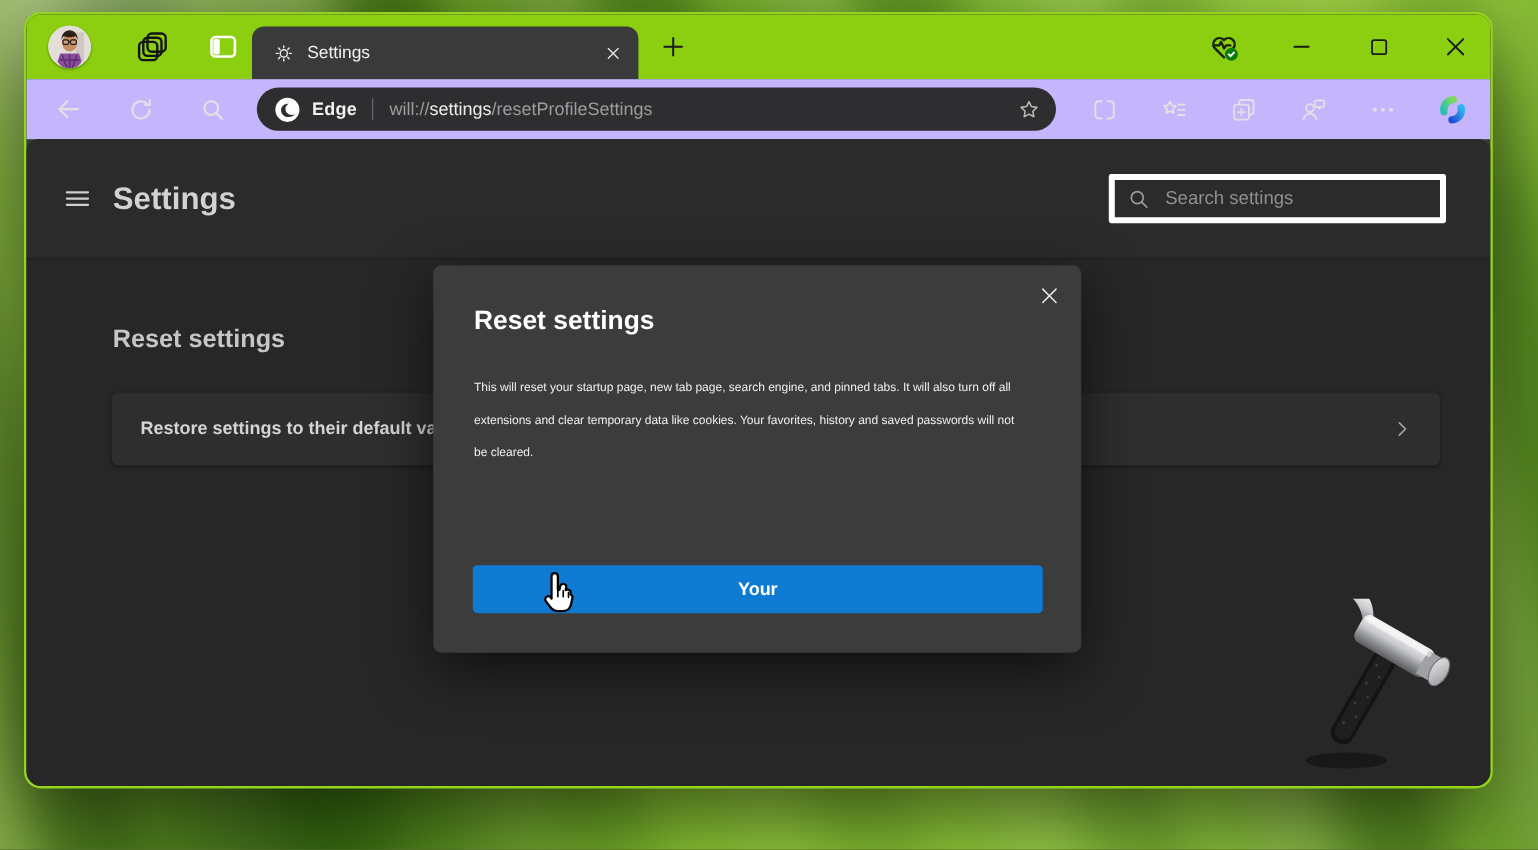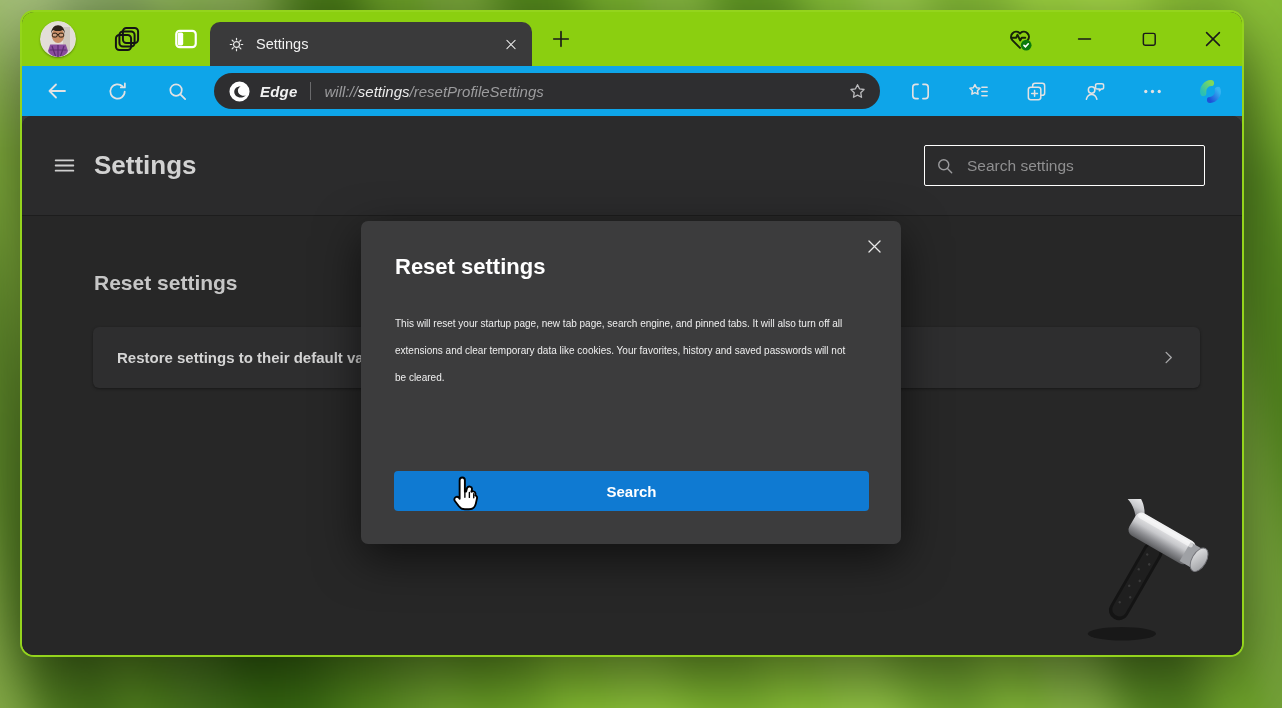--- a/index.html
+++ b/index.html
@@ -40,22 +40,22 @@
     background:#3a3a3b;border-radius:10px 10px 0 0;display:flex;align-items:center;
     padding:0 8px 0 18px;box-sizing:border-box;color:#f1f1f1;cursor:pointer;
   }
   .tab-label{font-size:14.5px;margin-left:11px;flex:1;text-align:left;color:#f1f1f1}
   .tab-close{width:26px;height:26px;display:flex;align-items:center;justify-content:center;border:none;background:none;border-radius:6px;cursor:pointer}
   .newtab{width:30px;height:30px;margin-left:14px}
   .ts-right{margin-left:auto;display:flex;align-items:center;gap:34px}
   .win-btn{width:30px;height:30px}
   
   .toolbar{
-    position:absolute;left:0;top:54px;right:0;height:50px;background:#0ea5e9;
-    display:flex;align-items:center;padding:0 12px 0 14px;box-sizing:border-box;font-style:italic;
+    position:absolute;left:0;top:54px;right:0;height:50px;background:#c4b5fd;
+    display:flex;align-items:center;padding:0 12px 0 14px;box-sizing:border-box;
   }
   .tb-group{display:flex;align-items:center;gap:18px}
   .tb-btn{width:42px;height:40px;border:none;background:none;padding:0;border-radius:8px;
     display:flex;align-items:center;justify-content:center;cursor:pointer;flex:none}
   .omnibox{
     width:666px;height:36px;margin-left:16px;border-radius:18px;background:#2e2e30;
     display:flex;align-items:center;padding:0 6px 0 14px;box-sizing:border-box;flex:none;cursor:text;
   }
   .edge-label{font-size:15px;font-weight:700;color:#f2f2f2;margin-left:9px;letter-spacing:.2px}
   .omni-sep{width:1px;height:18px;background:#6a6a6c;margin:0 13px;flex:none}
@@ -69,21 +69,21 @@
     position:absolute;left:0;top:104px;right:0;bottom:0;
     background:#272727;border-radius:10px 10px 12px 12px;overflow:hidden;
   }
   .page-header{
     height:100px;background:#2b2b2c;border-bottom:1px solid #1d1d1d;
     display:flex;align-items:center;border-radius:10px 10px 0 0;box-sizing:border-box;
   }
   .hamburger{width:36px;height:36px;margin-left:24px}
   .page-title{font-size:26px;font-weight:600;color:#d2d2d2;margin-left:12px}
   .search-box{
-    margin-left:auto;margin-right:37px;width:281px;height:41px;border:1px solid #ffffff;
+    margin-left:auto;margin-right:37px;width:281px;height:41px;border:5px solid #ffffff;
     border-radius:2px;display:flex;align-items:center;padding:0 10px;box-sizing:border-box;background:transparent;
   }
   .search-box input{
     background:none;border:none;outline:none;color:#cfcfcf;font-size:15.5px;
     margin-left:10px;width:100%;font-family:inherit;
   }
   .search-box input::placeholder{color:#8f8f90}
   .content{position:absolute;left:0;top:101px;right:0;bottom:0;background:#272727}
   .section-title{position:absolute;left:72px;top:54px;font-size:21px;font-weight:600;color:#c6c6c6}
   .row-card{
@@ -361,21 +361,21 @@
 
     <div class="dialog">
       <div class="dialog-title">Reset settings</div>
       <button class="dialog-close">
         <svg viewBox="0 0 24 24" width="19" height="19" stroke="#e8e8e8" stroke-width="1.6" stroke-linecap="round">
           <path d="M5 5l14 14M19 5L5 19"></path>
         </svg>
       </button>
       <div class="dialog-body">This will reset your startup page, new tab page, search engine, and pinned tabs. It will also turn off all extensions and clear temporary data like cookies. Your favorites, history and saved passwords will not be cleared.</div>
       <div class="dialog-buttons">
-        <button class="btn primary">Search</button>
+        <button class="btn primary">Your</button>
       </div>
 
       <svg class="cursor-hand" viewBox="0 0 32 34">
         <path d="M12.2 2.2c1.2 0 2.1.9 2.1 2.1v9.2h1l.6-2.5c.3-1.1 1.4-1.8 2.5-1.5 1.1.3 1.8 1.4 1.5 2.5l-.4 1.6c.5-.3 1.1-.4 1.7-.3 1.1.3 1.8 1.3 1.6 2.4l-.2.8c1 .3 1.7 1.4 1.4 2.4l-1 4.4c-.6 2.5-2.8 4.3-5.4 4.3h-3.3c-1.9 0-3.7-.9-4.8-2.4l-3.2-4.2c-.7-.9-.5-2.2.4-2.9.9-.7 2.1-.5 2.8.3l.6.8V4.3c0-1.2.9-2.1 2.1-2.1z" fill="#ffffff" stroke="#000000" stroke-width="1.5" stroke-linejoin="round"></path>
         <path d="M14.3 13.5v4.5M17.9 14.1v4M21.4 15.2v3.2" stroke="#000" stroke-width="1.1" stroke-linecap="round" fill="none"></path>
       </svg>
     </div>
 
   </div>
 </div>

